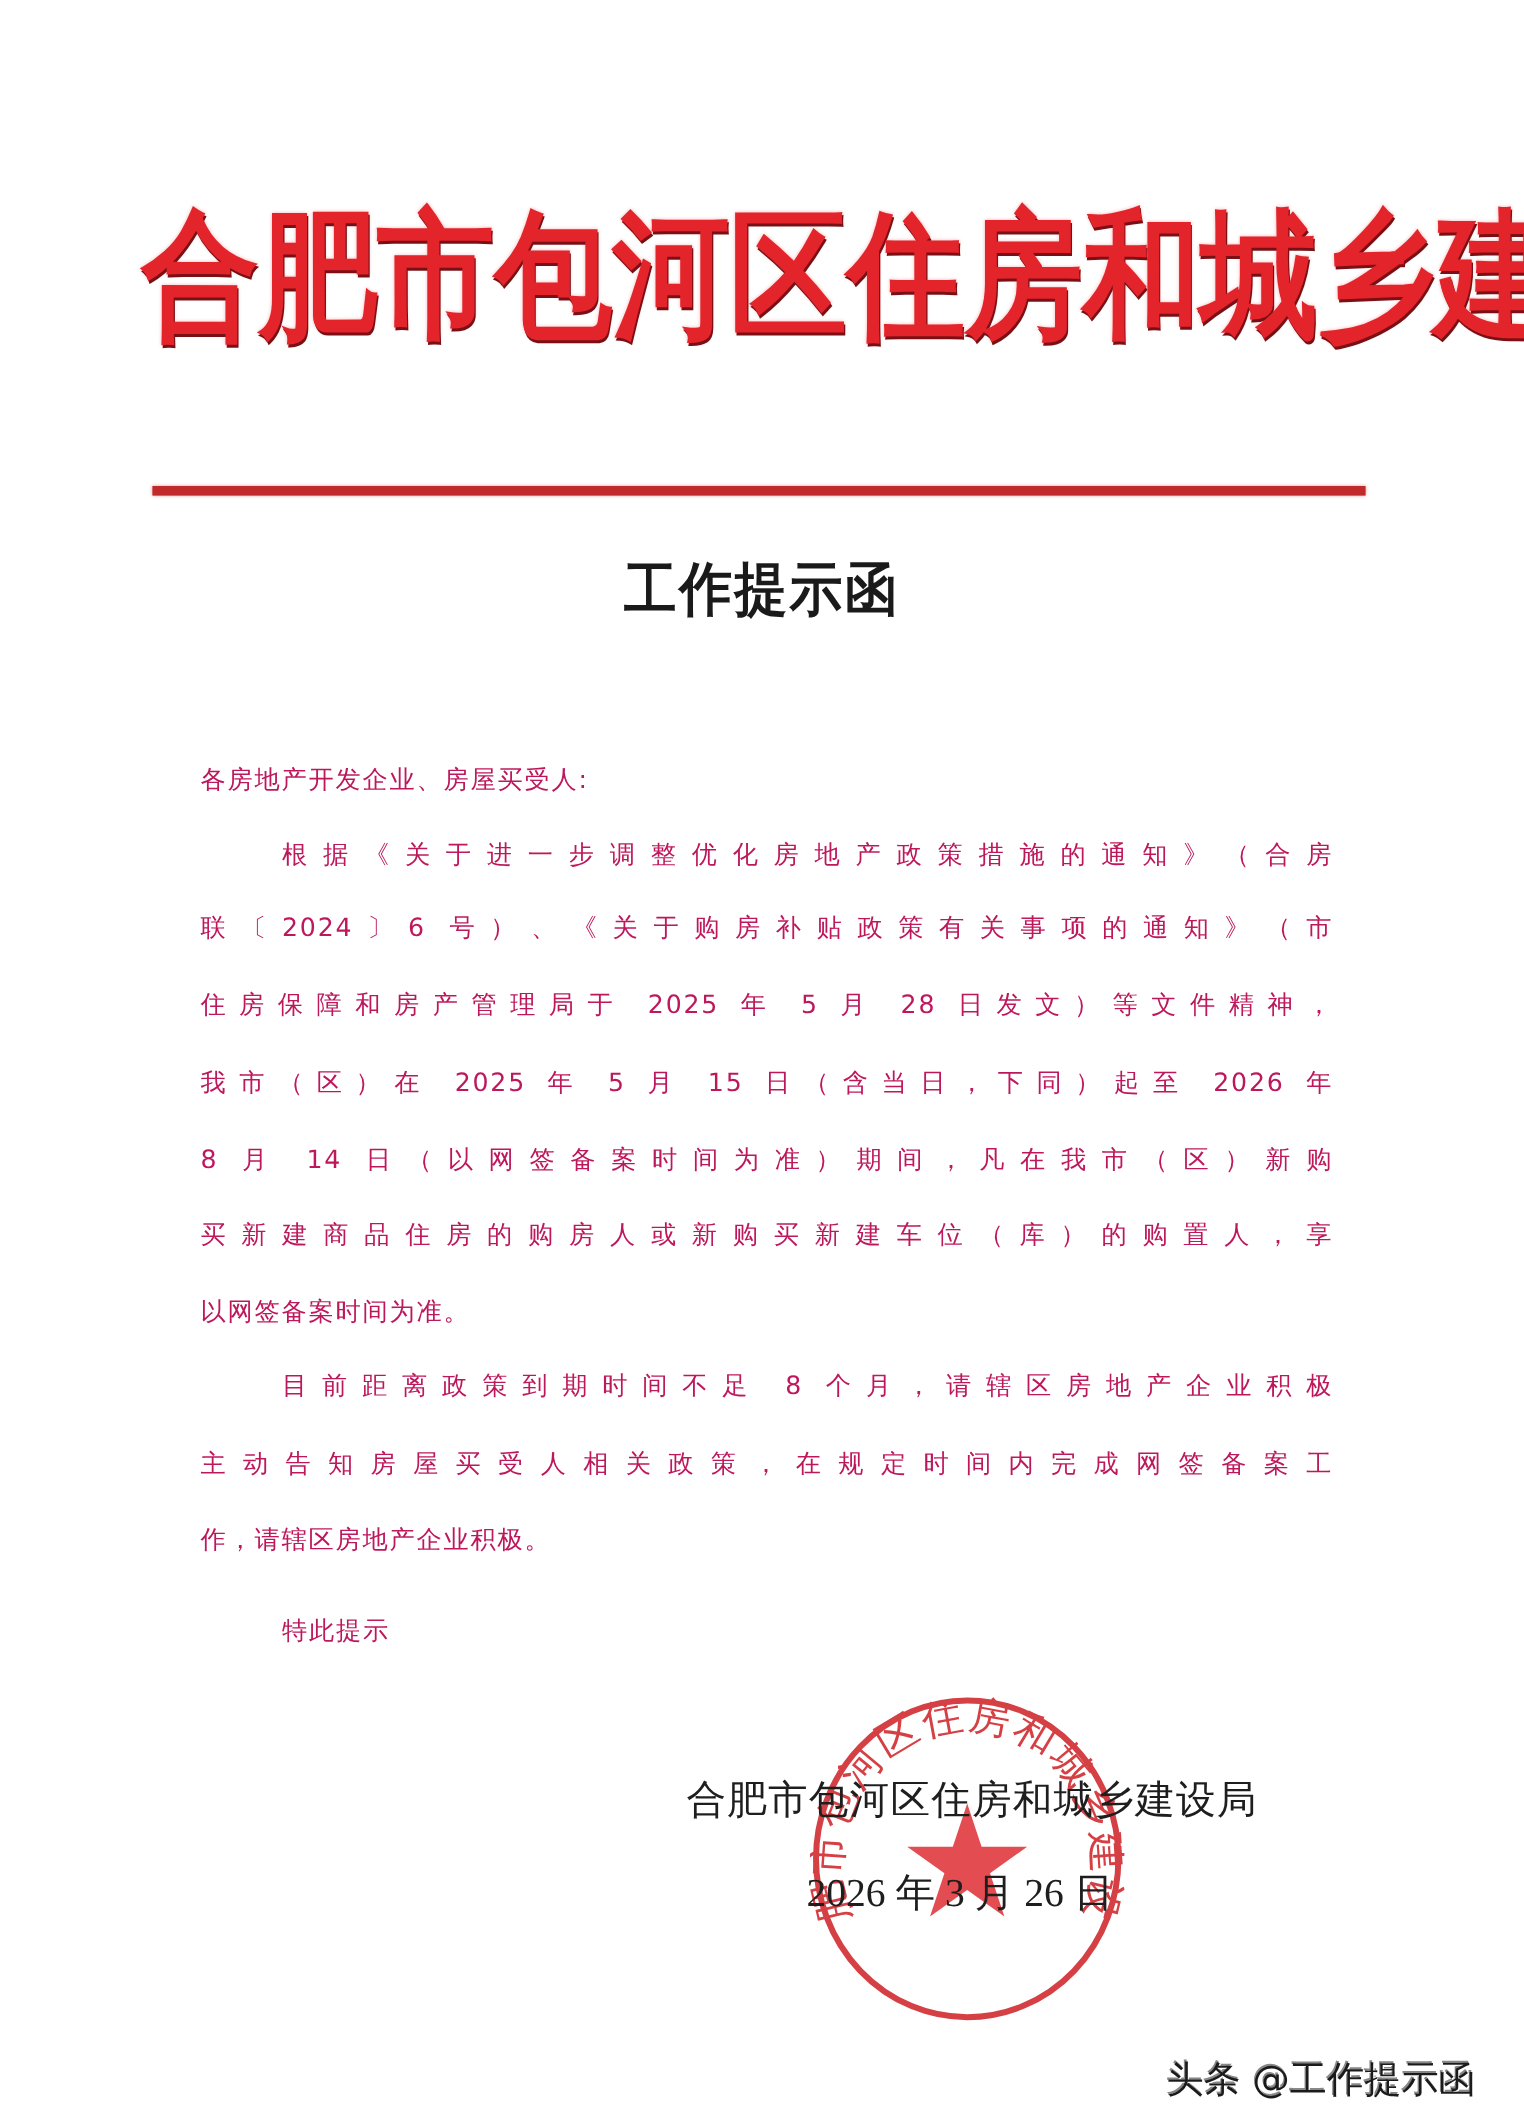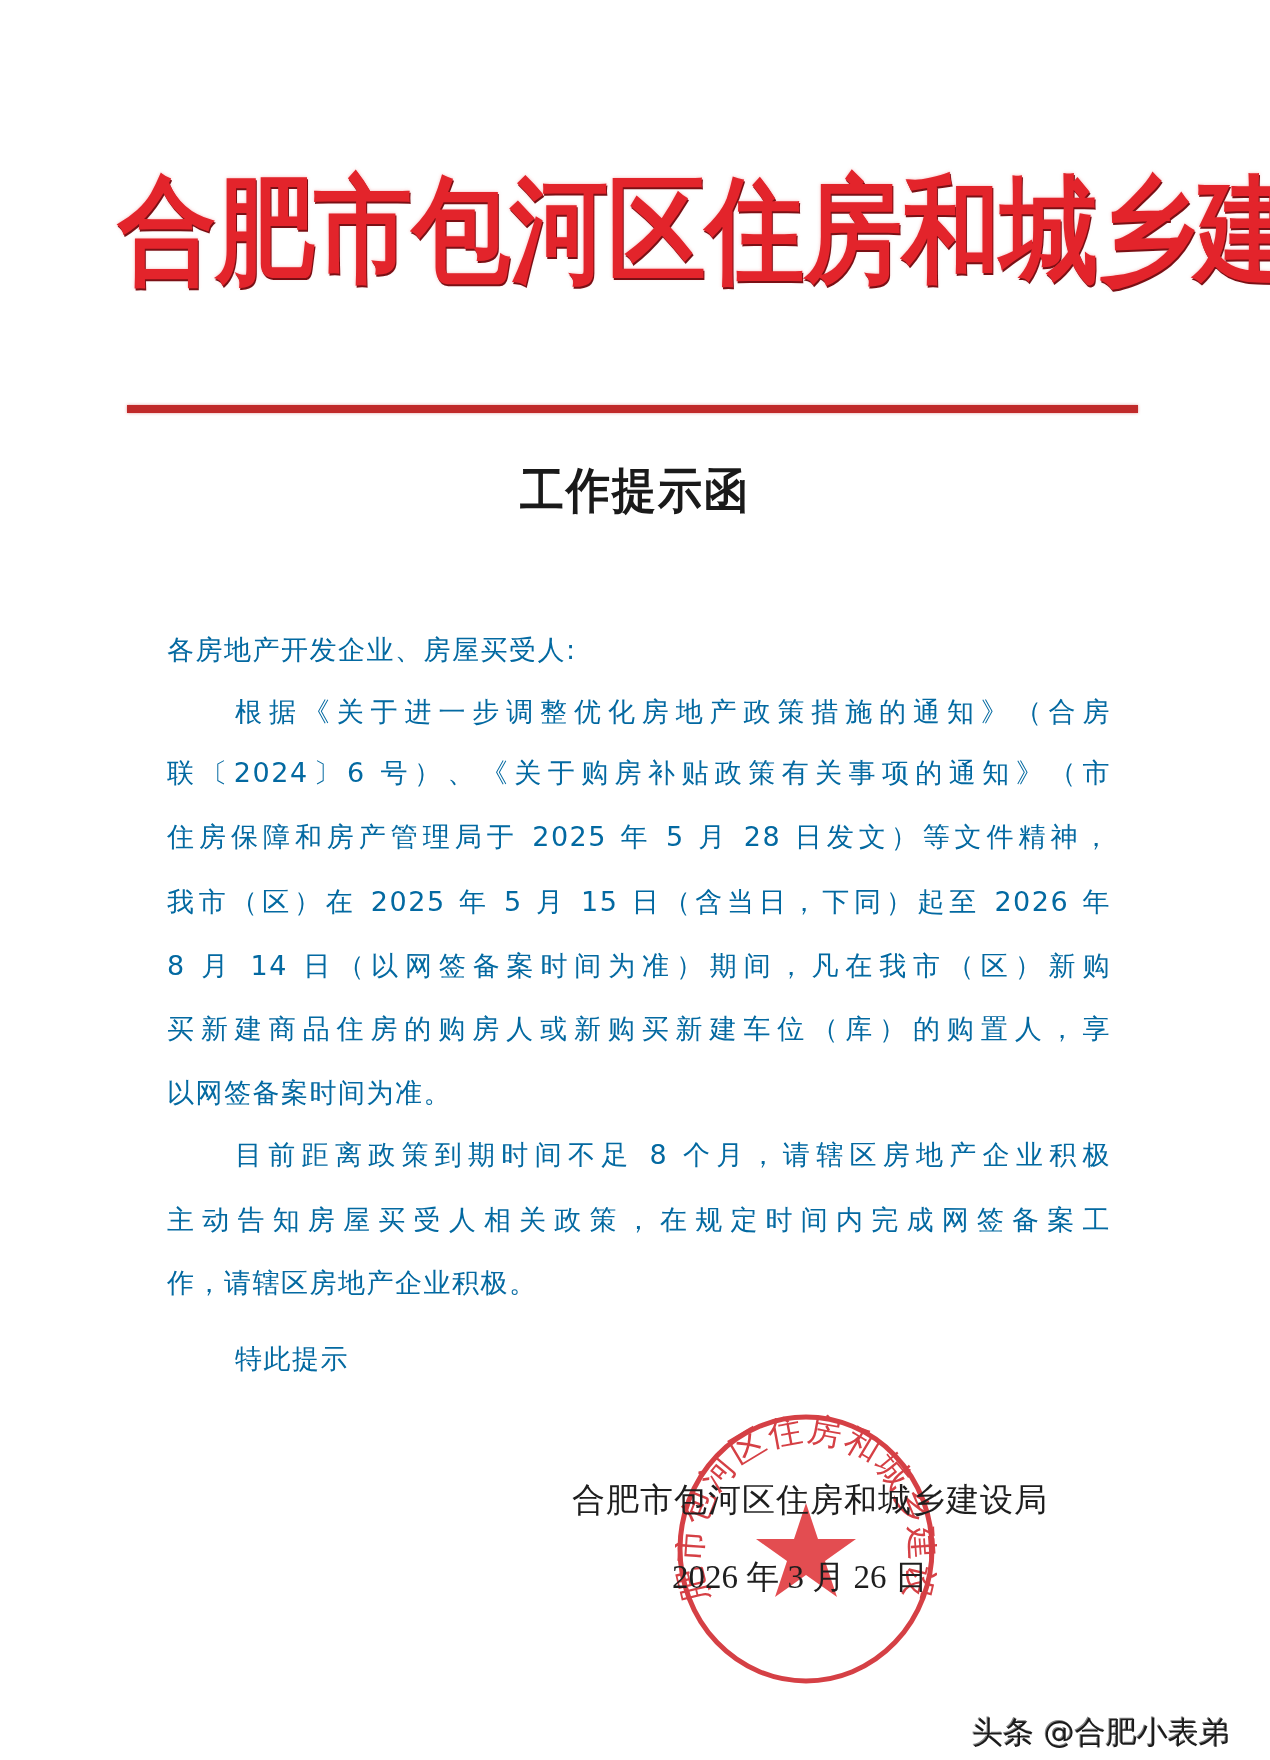--- a/index.html
+++ b/index.html
@@ -27,22 +27,22 @@
   }
   .doc-heading {
     left: 0; width: 1270px; top: 462px; text-align: center;
     font-family: "DejaVu Serif", "Liberation Serif", serif;
     font-size: 44px; font-weight: bold; letter-spacing: 2px;
     transform: scaleY(1.1);
   }
   .body-line {
     left: 167px; width: 944px; height: 44px;
     font-family: "DejaVu Sans", "Liberation Sans", sans-serif;
-    font-size: 27px; line-height: 44px; white-space: nowrap;
-    letter-spacing: 1.5px; color: #0369a1;
+    font-size: 21px; line-height: 44px; white-space: nowrap;
+    letter-spacing: 1.5px; color: #be185d;
   }
   .body-line.justify {
     text-align: justify; text-align-last: justify;
   }
   .indent { padding-left: 68px; box-sizing: border-box; }
   .signature {
     left: 572px; top: 1478px; width: 475px;
     font-family: "DejaVu Sans", "Liberation Sans", sans-serif;
     font-size: 33px; letter-spacing: 1px;
     text-align: justify; text-align-last: justify; white-space: nowrap;
@@ -113,13 +113,13 @@
     </text>
     <g>
       <polygon fill="#e0353a" points="131,90 143,126 181,126 150,148 162,184 131,162 100,184 112,148 81,126 119,126"></polygon>
     </g>
   </svg>
 </div>
 
 <div class="abs signature">合肥市包河区住房和城乡建设局</div>
 <div class="abs date">2026 年 3 月 26 日</div>
 
-<div class="abs watermark">头条 @合肥小表弟</div>
+<div class="abs watermark">头条 @工作提示函</div>
 
 </body></html>

